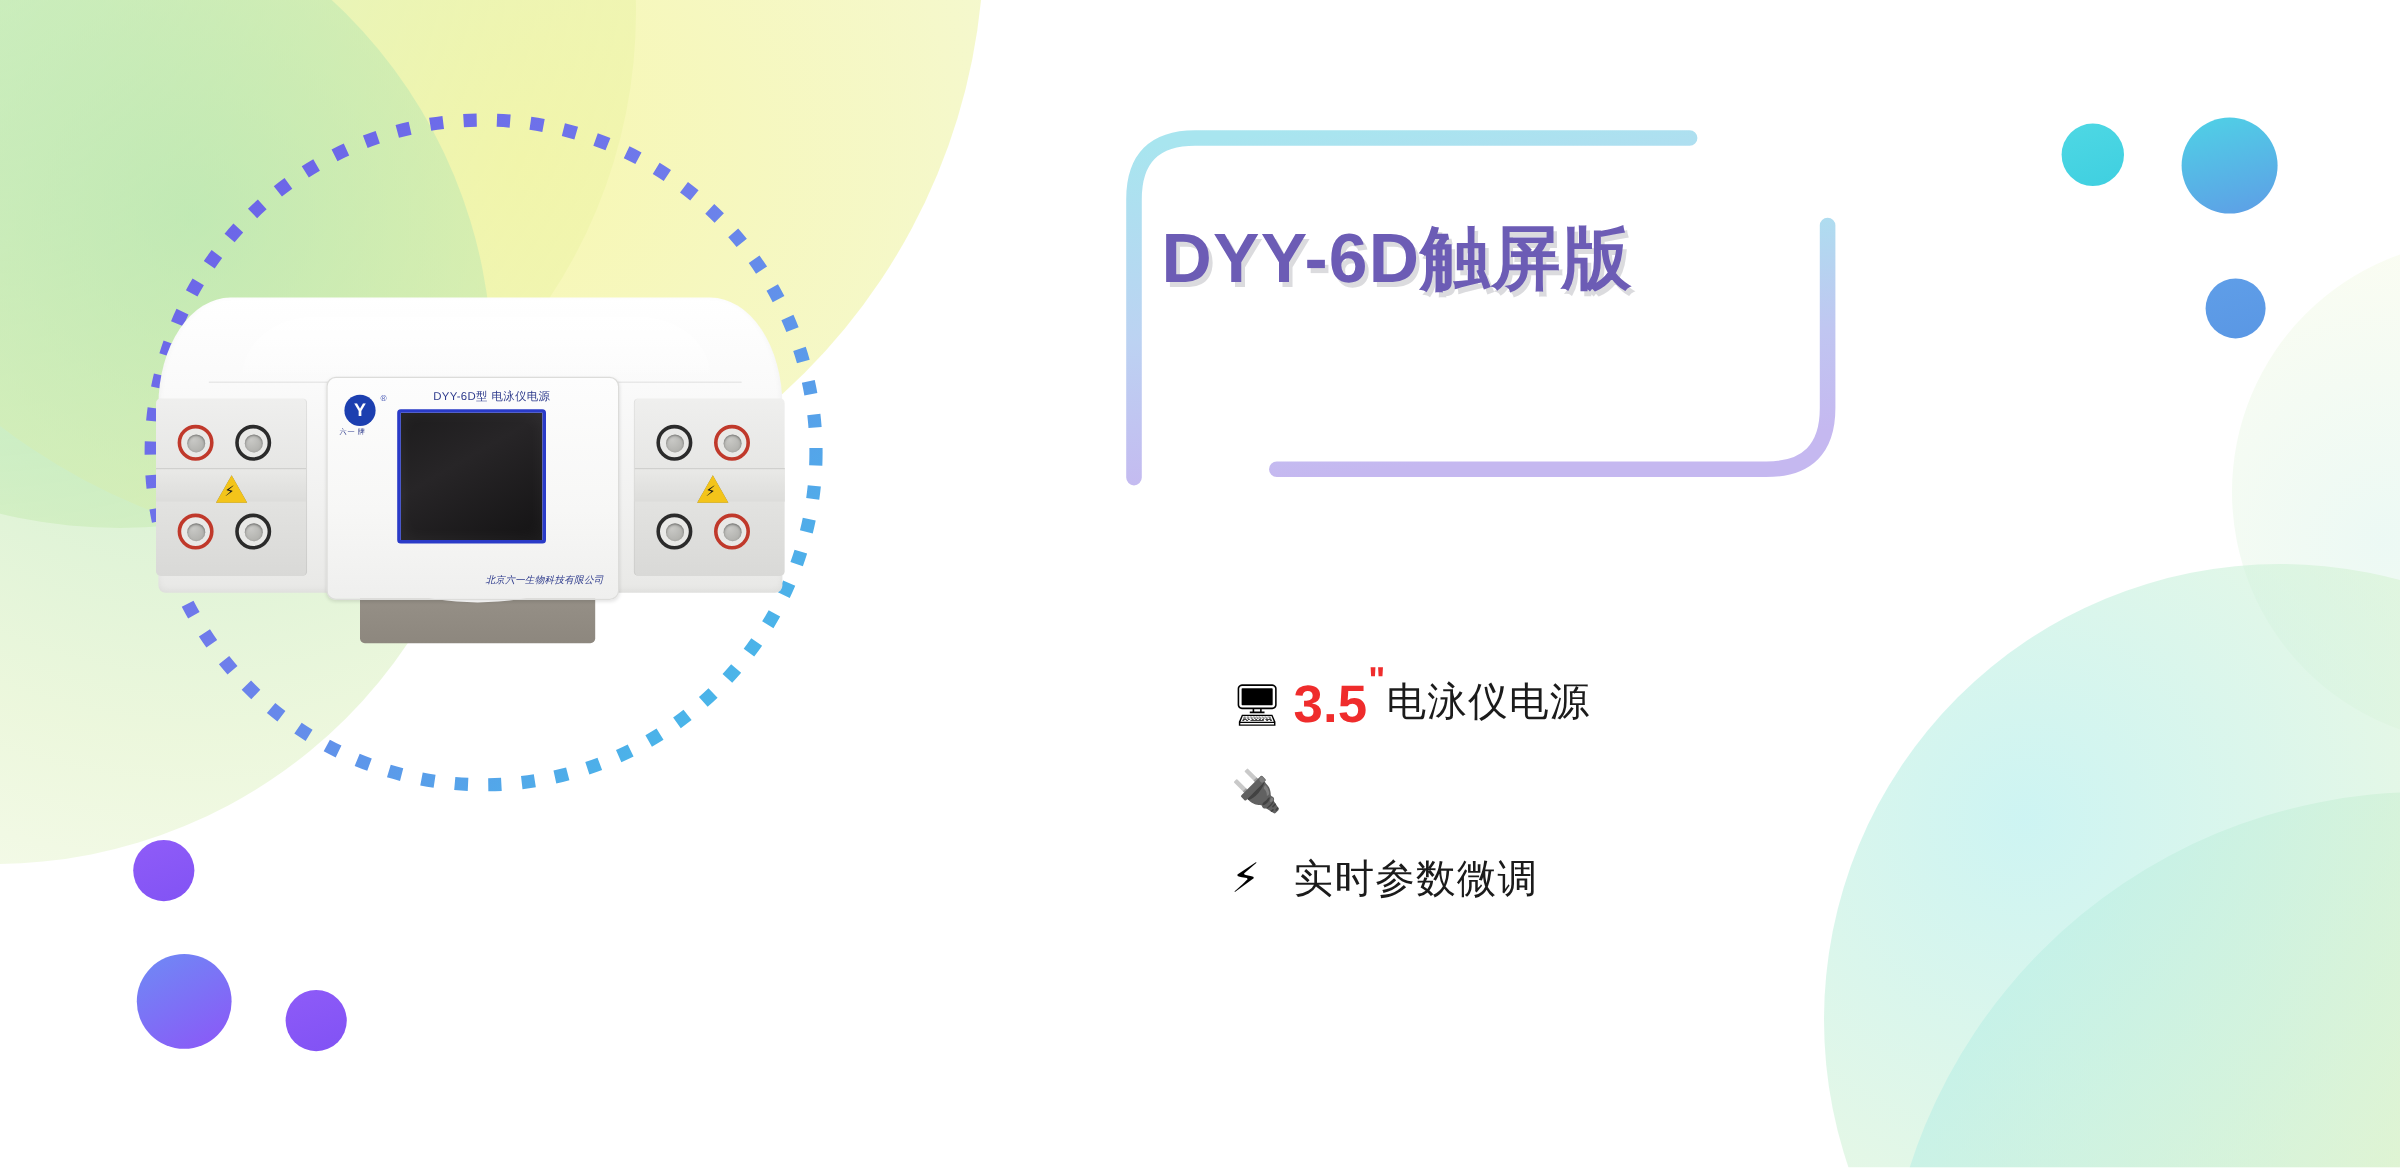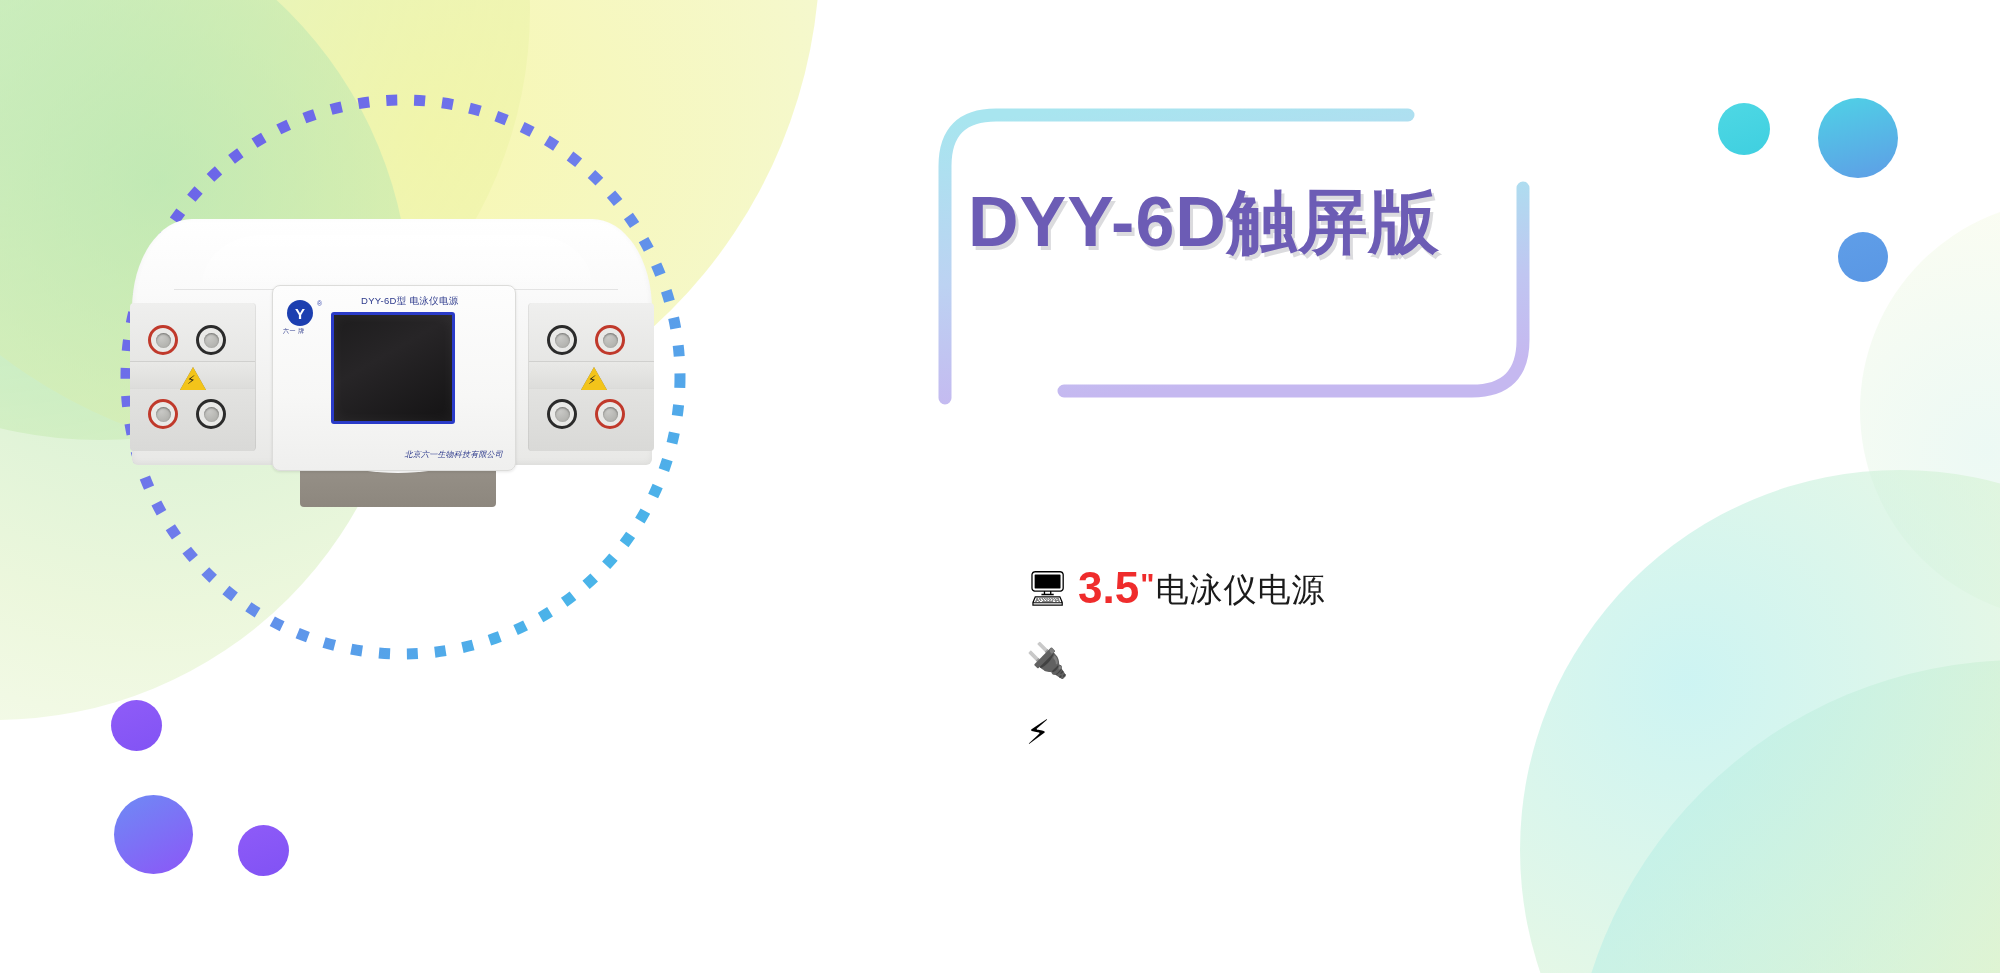--- a/index.html
+++ b/index.html
@@ -75,21 +75,21 @@
   #dashed-circle {
     position:absolute;
     left:118px; top:92px;
     width:570px; height:570px;
   }
   #dashed-circle svg { display:block; width:100%; height:100%; }
 
   
   #product {
     position:absolute;
-    left:128px; top:207px;
+    left:128px; top:236px;
     width:528px; height:310px;
   }
 
   .pd-stand {
     position:absolute; left:172px; top:238px;
     width:196px; height:62px;
     background:linear-gradient(180deg,#9b958c 0%,#8d877e 100%);
     border-radius:2px 2px 4px 4px;
   }
   .pd-stand::after {
@@ -219,21 +219,21 @@
     pointer-events:none;
   }
   #title-frame svg { display:block; width:100%; height:100%; }
 
   #title-block {
     position:absolute;
     left:968px; top:186px;
     width:800px;
   }
   #main-title {
-    font-size:70px;
+    font-size:58px;
     font-weight:bold;
     letter-spacing:1px;
     color:#6c5cb5;
     line-height:1.04;
     text-shadow:3px 4px 0 rgba(190,190,195,.55);
     white-space:nowrap;
   }
   #sub-title {
     margin-top:6px;
     font-size:62px;
@@ -262,21 +262,21 @@
     font-size:34px;
     line-height:1;
     text-align:left;
     flex:0 0 52px;
   }
   .feature .f-text {
     font-size:33px;
     color:#1b1b1b;
     letter-spacing:1px;
     display:flex;
-    align-items:flex-end;
+    align-items:flex-start;
   }
   .f-big {
     font-size:44px;
     font-weight:bold;
     color:#ef2c2c;
     letter-spacing:0;
   }
   .f-inch {
     font-size:30px;
     font-weight:bold;
@@ -410,17 +410,20 @@
         <span>电泳仪电源</span>
       </span>
     </div>
 
     <div class="feature">
       <span class="f-icon">🔌</span>
     </div>
 
     <div class="feature">
       <span class="f-icon">⚡</span>
+      <span class="f-text">
+        <span>实时参数微调</span>
+      </span>
     </div>
 
   </div>
 
 </div>
 
 </body></html>

